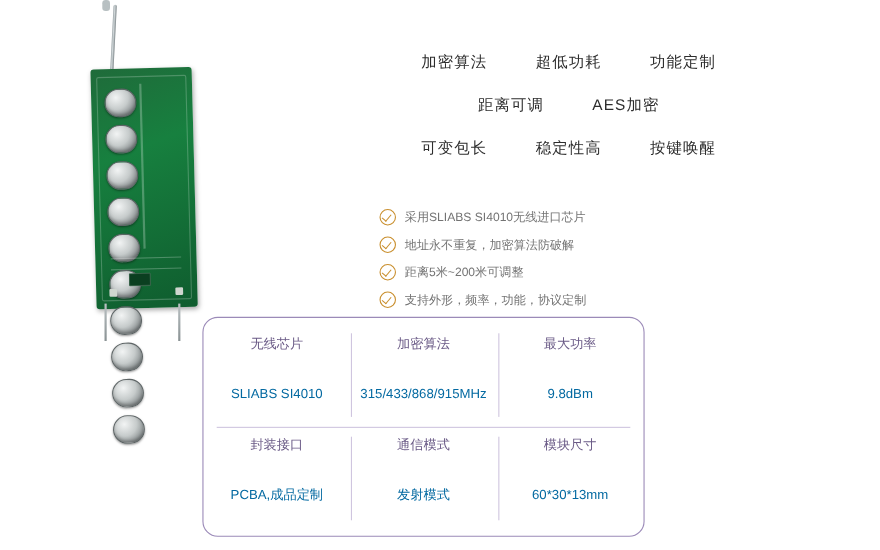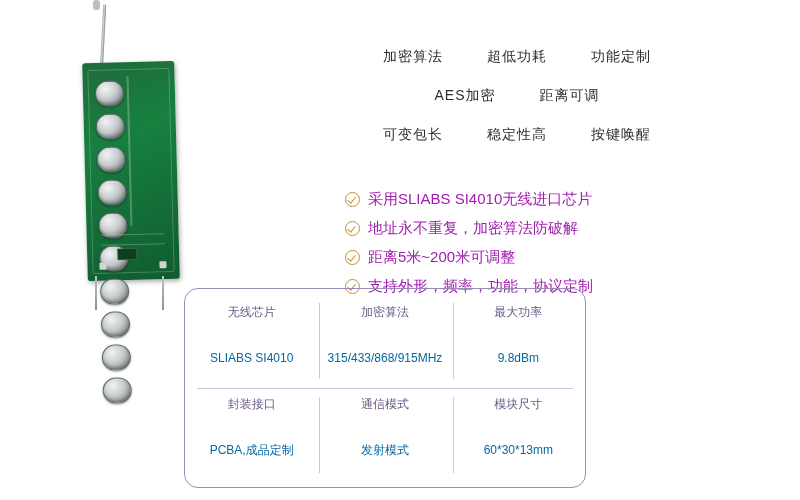--- a/index.html
+++ b/index.html
@@ -135,22 +135,22 @@
   
   .bullets {
     position: absolute;
     left: 345px;
     top: 190px;
     width: 330px;
   }
   .bullet {
     display: flex;
     align-items: center;
-    color: #a21caf;
-    font-size: 15px;
+    color: #737373;
+    font-size: 11px;
     margin-bottom: 10px;
     white-space: nowrap;
   }
   .bullet .check {
     width: 13px;
     height: 13px;
     border: 1px solid #c98f2e;
     border-radius: 50%;
     margin-right: 8px;
     flex: 0 0 auto;
@@ -275,22 +275,22 @@
   <div class="pcb-pin" style="left:102px; top:276px;"></div>
 </div>
 
 <div class="headline-block">
   <div class="headline-row">
     <span>加密算法</span>
     <span>超低功耗</span>
     <span>功能定制</span>
   </div>
   <div class="headline-row">
+    <span>距离可调</span>
     <span>AES加密</span>
-    <span>距离可调</span>
   </div>
   <div class="headline-row">
     <span>可变包长</span>
     <span>稳定性高</span>
     <span>按键唤醒</span>
   </div>
 </div>
 
 <div class="bullets">
   <div class="bullet">

